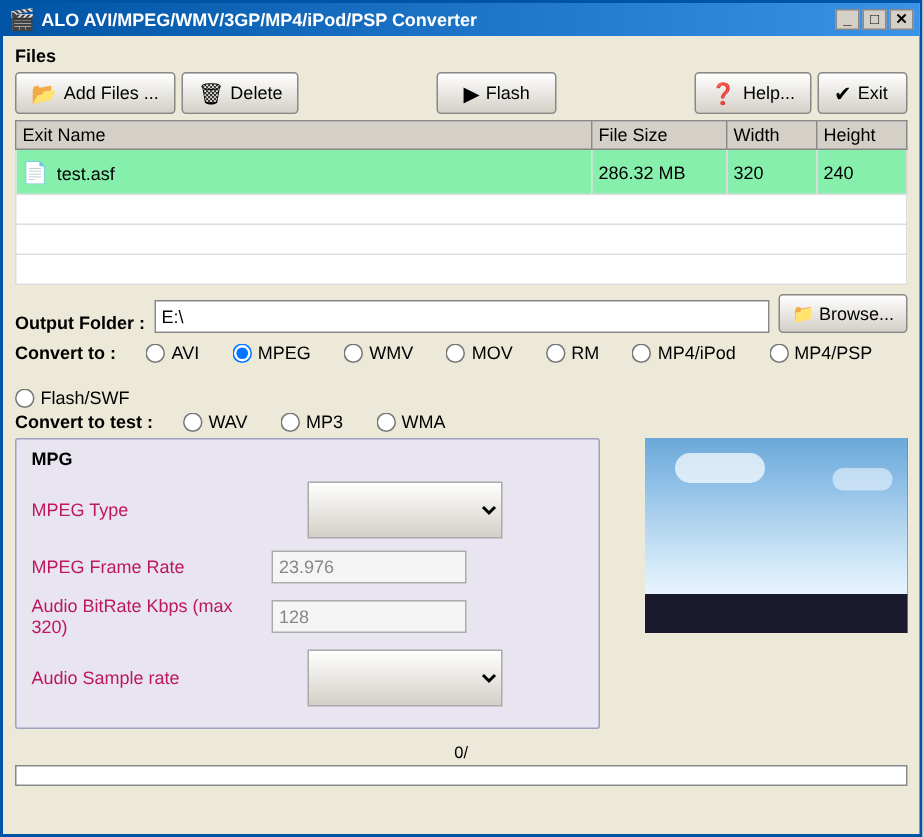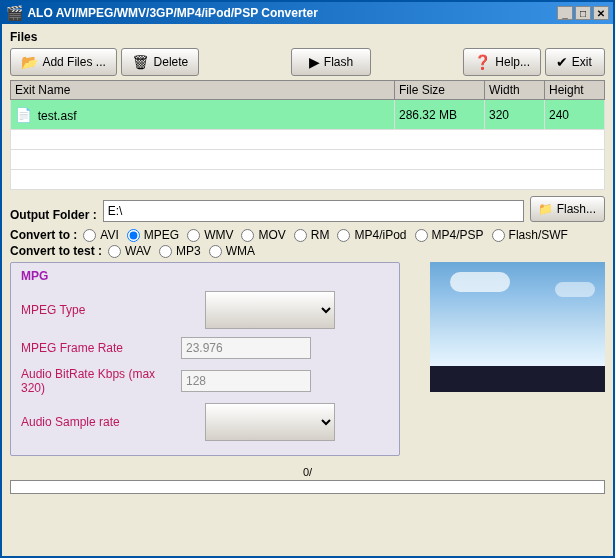--- a/index.html
+++ b/index.html
@@ -99,35 +99,35 @@
       background: linear-gradient(to bottom, #ffffff, #d4d0c8);
       border: 1px solid #888;
       border-radius: 3px;
       cursor: pointer;
       font-size: 12px;
       height: 26px;
       white-space: nowrap;
     }
 
     .convert-section { margin-bottom: 4px; }
-    .radio-row { display: flex; align-items: center; gap: 2px; margin-bottom: 2px; flex-wrap: wrap; }
+    .radio-row { display: flex; align-items: center; gap: 16px; margin-bottom: 2px; flex-wrap: wrap; }
     .radio-label-main { font-weight: bold; margin-right: 4px; }
     .radio-group { display: flex; align-items: center; gap: 2px; margin-right: 6px; }
     .radio-group input { margin-right: 2px; }
 
     .mpg-section {
       background: #e8e4f0;
       border: 1px solid #a0a0c0;
       border-radius: 2px;
       padding: 6px 10px;
       margin-bottom: 6px;
       width: 390px;
       float: left;
     }
-    .mpg-title { font-weight: bold; margin-bottom: 8px; color: #a21caf; }
+    .mpg-title { font-weight: bold; margin-bottom: 8px; color: #000000; }
 
     .field-row { display: flex; align-items: center; margin-bottom: 8px; }
     .field-label { width: 160px; color: #be185d; }
     .field-input {
       width: 130px;
       height: 22px;
       border: 1px solid #aaa;
       background: #f5f5f5;
       padding: 2px 4px;
       color: #888;
@@ -270,21 +270,21 @@
             </tr>
         </tbody>
       </table>
     </div>
 
     <div class="output-section">
       <span class="output-label">Output Folder :</span>
       <input class="output-input" type="text" value="E:\" style="">
       <button class="browse-btn">
         <span>📁</span>
-        <span>Flash...</span>
+        <span>Browse...</span>
       </button>
     </div>
 
     <div class="convert-section">
       <div class="radio-row">
         <span class="radio-label-main">Convert to :</span>
         <label class="radio-group"><input type="radio" name="convert" style=""> AVI</label>
         <label class="radio-group"><input type="radio" name="convert" checked="" style=""> MPEG</label>
         <label class="radio-group"><input type="radio" name="convert" style=""> WMV</label>
         <label class="radio-group"><input type="radio" name="convert" style=""> MOV</label>

